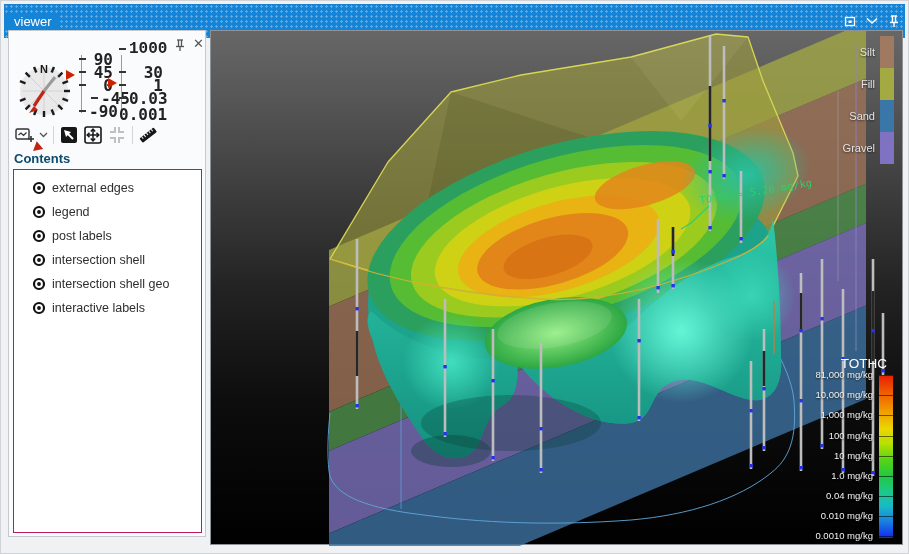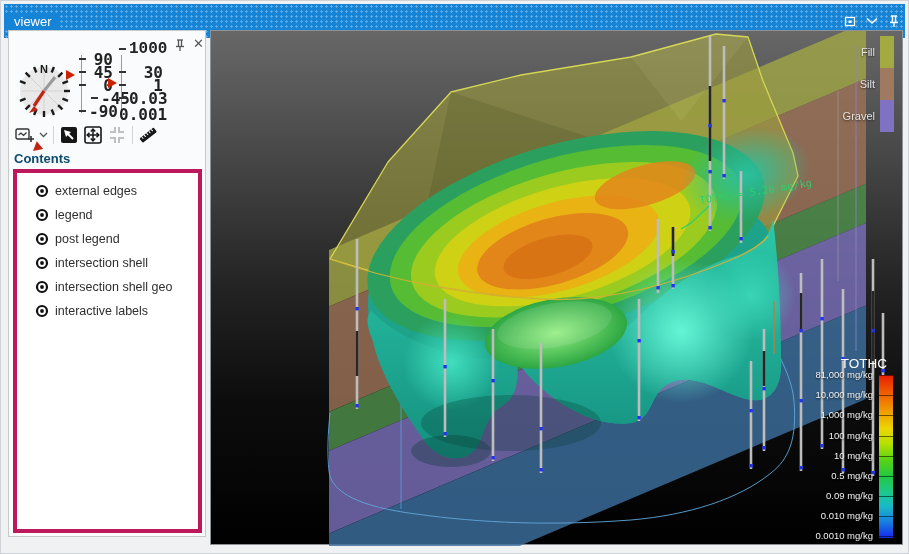--- a/index.html
+++ b/index.html
@@ -29,21 +29,21 @@
   .s-tick{display:inline-block;width:7px;height:2px;background:#333;margin-right:3px;}
   .s-num{display:inline-block;text-align:right;}
   .col1 .s-num{width:24px;} .col2 .s-num{width:34px;}
   .pointer{position:absolute;width:0;height:0;border-left:9px solid #cc2200;
     border-top:5px solid transparent;border-bottom:5px solid transparent;cursor:pointer;}
   .toolbar{position:absolute;left:4px;top:92px;display:flex;align-items:center;height:24px;}
   .t-btn{width:24px;height:22px;display:flex;align-items:center;justify-content:center;cursor:pointer;}
   .t-sep{width:1px;height:18px;background:#d4d4d4;margin:0 3px;}
   .contents-header{position:absolute;left:5px;top:120px;font-size:13px;font-weight:bold;color:#0c4a6e;}
   .contents-box{position:absolute;left:4px;top:138px;width:189px;height:364px;background:#ffffff;
-    border:4px solid #be185d;box-sizing:border-box;overflow:hidden;}
+    border:1px solid #be185d;box-sizing:border-box;overflow:hidden;}
   .c-item{display:flex;align-items:center;height:24px;padding-left:18px;font-size:12.5px;color:#2e2e2e;cursor:pointer;}
   .c-item:first-child{margin-top:6px;}
   .c-item .eye{margin-right:6px;display:flex;}
   
   .viewport{position:absolute;left:210px;top:30px;width:693px;height:515px;box-sizing:border-box;
     border:1px solid #8f9296;
     background:linear-gradient(180deg,#676767 0%,#585858 12%,#3f3f3f 30%,#232323 50%,#0d0d0d 72%,#000 100%);}
   .scene{position:absolute;inset:0;}
   .geo-legend{position:absolute;left:588px;top:5px;width:95px;}
   .geo-row{display:flex;align-items:center;justify-content:flex-end;height:32px;}
@@ -271,21 +271,21 @@
         </span>
       <span>legend</span>
     </div>
     <div class="c-item">
       <span class="eye">
           <svg width="14" height="14">
             <circle cx="7" cy="7" r="5" fill="none" stroke="#111" stroke-width="2.2"></circle>
             <circle cx="7" cy="7" r="1.9" fill="#111"></circle>
           </svg>
         </span>
-      <span>post legend</span>
+      <span>post labels</span>
     </div>
     <div class="c-item">
       <span class="eye">
           <svg width="14" height="14">
             <circle cx="7" cy="7" r="5" fill="none" stroke="#111" stroke-width="2.2"></circle>
             <circle cx="7" cy="7" r="1.9" fill="#111"></circle>
           </svg>
         </span>
       <span>intersection shell</span>
     </div>
@@ -457,26 +457,30 @@
         <rect x="670.4" y="338" width="3.4" height="3.4"></rect>
           <rect x="670.4" y="445" width="3.4" height="3.4"></rect>
       </g>
     </g>
 
     <polyline points="498,175 480,192 470,198" fill="none" stroke="#2ece6e" stroke-width="1.2"></polyline>
   </svg>
 
   <div class="geo-legend">
     <div class="geo-row">
+      <span class="geo-label">Silt</span>
+      <span class="geo-swatch" style="background: rgb(159, 121, 96);"></span>
+    </div>
+    <div class="geo-row">
       <span class="geo-label">Fill</span>
       <span class="geo-swatch" style="background: rgb(163, 170, 65);"></span>
     </div>
     <div class="geo-row">
-      <span class="geo-label">Silt</span>
-      <span class="geo-swatch" style="background: rgb(159, 121, 96);"></span>
+      <span class="geo-label">Sand</span>
+      <span class="geo-swatch" style="background: rgb(59, 118, 168);"></span>
     </div>
     <div class="geo-row">
       <span class="geo-label">Gravel</span>
       <span class="geo-swatch" style="background: rgb(127, 114, 194);"></span>
     </div>
   </div>
 
   <div class="val-legend">
     <div class="val-title">TOTHC</div>
     <div class="val-bar">
@@ -488,20 +492,20 @@
         <div class="val-tick" style="top:101px;"></div>
       <div class="val-tick" style="top:121px;"></div>
         <div class="val-tick" style="top:141px;"></div>
       <div class="val-tick" style="top:161px;"></div>
     </div>
     <div class="val-row" style="top:13px;">81,000 mg/kg</div>
     <div class="val-row" style="top:33px;">10,000 mg/kg</div>
     <div class="val-row" style="top:53px;">1,000 mg/kg</div>
     <div class="val-row" style="top:74px;">100 mg/kg</div>
     <div class="val-row" style="top:94px;">10 mg/kg</div>
-    <div class="val-row" style="top:114px;">0.5 mg/kg</div>
-    <div class="val-row" style="top:134px;">0.09 mg/kg</div>
+    <div class="val-row" style="top:114px;">1.0 mg/kg</div>
+    <div class="val-row" style="top:134px;">0.04 mg/kg</div>
     <div class="val-row" style="top:154px;">0.010 mg/kg</div>
     <div class="val-row" style="top:174px;">0.0010 mg/kg</div>
   </div>
 
   <div class="annotation">TOTHC = 5.20 mg/kg</div>
 </div>
 
 </body></html>

